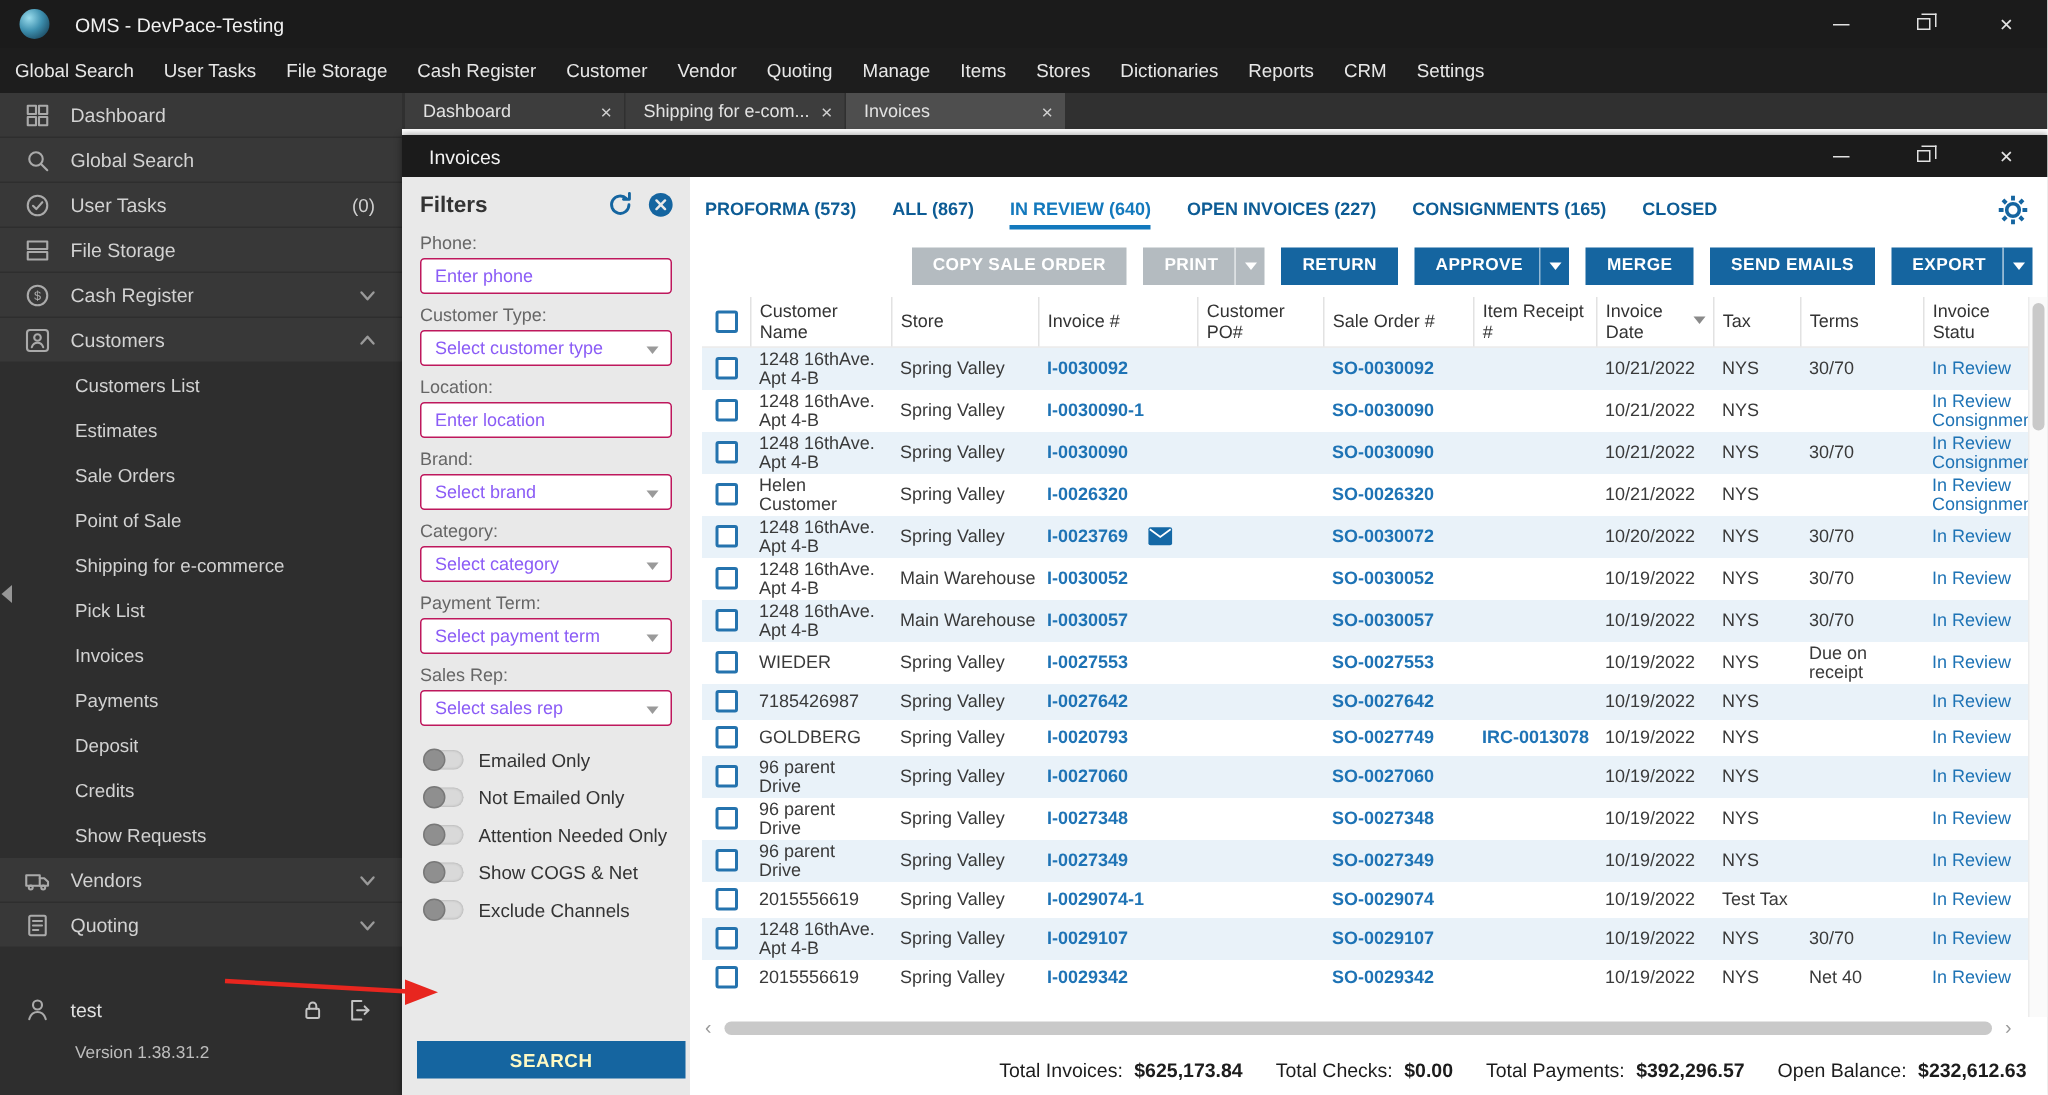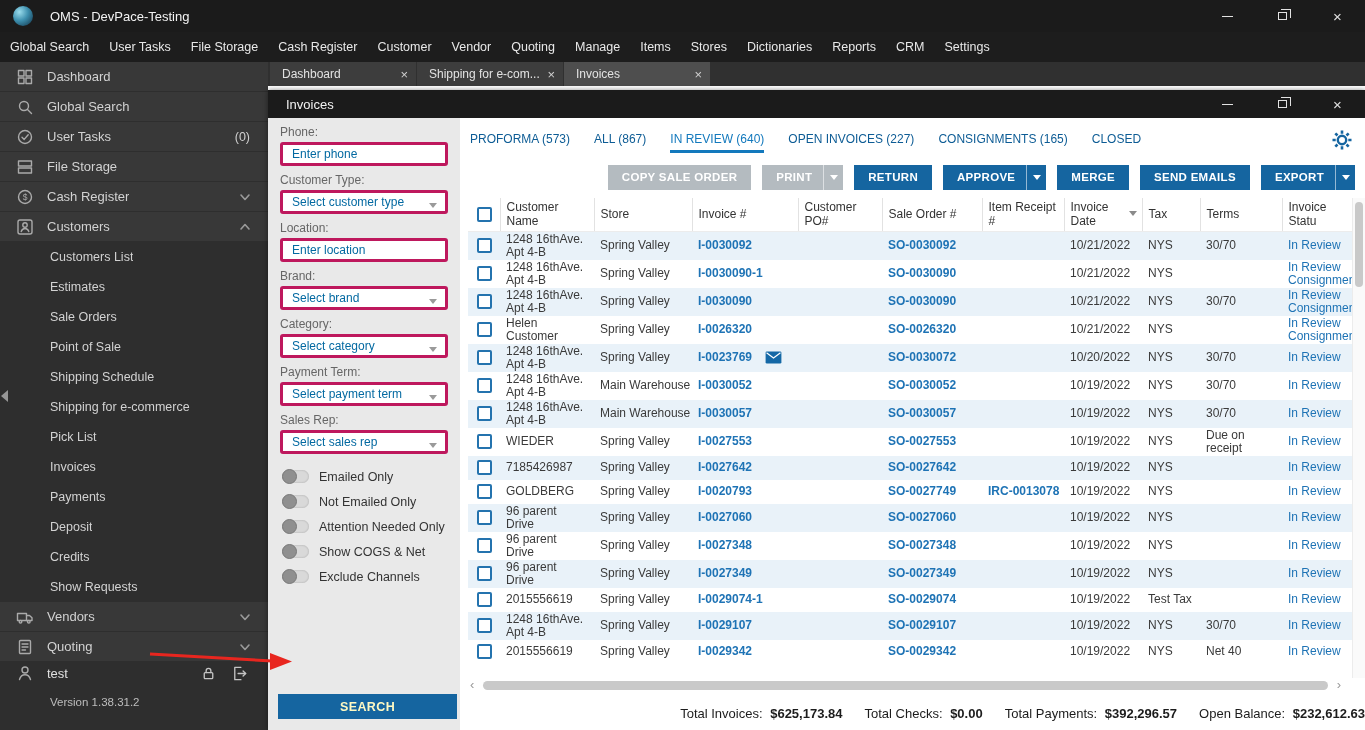--- a/index.html
+++ b/index.html
@@ -59,37 +59,37 @@
   .inner-title{margin-left:18px;font-size:13px;color:#f2f2f2;}
   .inner-titlebar .win-btn{height:28px;}
   .inner-body{position:absolute;top:28px;left:0;right:0;bottom:0;display:flex;}
 
   
   .filters-panel{flex:0 0 192px;width:192px;background:#e9e9e9;position:relative;}
   .filters-header{display:flex;align-items:center;gap:8px;padding:9px 10px 2px 12px;}
   .filters-title{font-size:15px;font-weight:bold;color:#333;flex:1;}
   .icon-btn{width:19px;height:19px;color:var(--accent);}
   .filter-label{font-size:12px;color:#666;margin:7px 12px 3px;}
-  .filter-control{height:24px;margin:0 12px;background:#fff;border:3px solid #be185d;border-radius:3px;
-    display:flex;align-items:center;padding:0 9px;font-size:12px;color:#0369a1;position:relative;overflow:hidden;white-space:nowrap;}
+  .filter-control{height:24px;margin:0 12px;background:#fff;border:1px solid #be185d;border-radius:3px;
+    display:flex;align-items:center;padding:0 9px;font-size:12px;color:#8b5cf6;position:relative;overflow:hidden;white-space:nowrap;}
   .filter-control.select::after{content:"";position:absolute;right:8px;top:10px;
     border-left:4px solid transparent;border-right:4px solid transparent;border-top:5px solid #9a9a9a;}
   .toggles{margin-top:10px;}
   .toggle-row{height:25px;display:flex;align-items:center;gap:10px;padding-left:14px;}
   .toggle-pill{width:27px;height:13px;background:#d9d9d9;border-radius:7px;position:relative;flex:0 0 27px;box-shadow:inset 0 0 2px rgba(0,0,0,.25);}
   .toggle-knob{position:absolute;left:0;top:-1px;width:15px;height:15px;border-radius:50%;background:#8f8f8f;border:1px solid #787878;}
   .toggle-label{font-size:12.5px;color:#333;white-space:nowrap;}
   .search-btn{position:absolute;left:10px;right:3px;bottom:11px;height:25px;background:var(--accent);color:#fef9c3;
     font-family:"Liberation Sans",sans-serif;font-size:12.5px;font-weight:bold;letter-spacing:.4px;border:none;
     display:flex;align-items:center;justify-content:center;}
 
   
   .main-panel{flex:1;position:relative;overflow:hidden;background:#fff;}
   .status-tabs{display:flex;align-items:center;height:42px;padding:0 40px 0 10px;gap:24px;}
-  .status-tab{font-size:12px;font-weight:normal;color:#0d5c95;height:42px;display:flex;align-items:center;position:relative;white-space:nowrap;}
+  .status-tab{font-size:12px;font-weight:bold;color:#0d5c95;height:42px;display:flex;align-items:center;position:relative;white-space:nowrap;}
   .status-tab.active{color:#1379bd;}
   .status-tab.active::after{content:"";position:absolute;left:0;right:0;bottom:7px;height:3px;background:#1379bd;}
   .gear-btn{position:absolute;right:12px;top:11px;width:22px;height:22px;color:var(--accent);}
 
   .actions-row{display:flex;justify-content:flex-end;align-items:center;gap:11px;height:34px;padding-right:10px;}
   .btn{height:25px;display:flex;align-items:center;padding:0 14px;background:var(--accent);color:#fff;
     font-size:11.5px;font-weight:bold;letter-spacing:.3px;white-space:nowrap;}
   .btn.disabled{background:var(--disabled);}
   .split{display:flex;}
   .split .btn{padding-right:11px;}
@@ -115,21 +115,21 @@
   .mail-ic{display:inline-block;width:17px;height:13px;margin-left:13px;vertical-align:middle;color:#1468a6;}
 
   
   .vscroll{position:absolute;right:0;top:80px;bottom:52px;width:13px;background:#fafafa;border-left:1px solid #ececec;}
   .vthumb{position:absolute;left:2px;right:2px;top:4px;height:85px;background:#c9c9c9;border-radius:4px;}
   .hscroll{position:absolute;left:10px;right:24px;bottom:40px;height:10px;display:flex;align-items:center;}
   .harrow{color:#9a9a9a;font-size:13px;line-height:10px;}
   .hthumb{height:9px;border-radius:5px;background:#c9c9c9;flex:1;margin:0 9px;}
 
   
-  .totals-footer{position:absolute;left:0;right:0;bottom:0;height:34px;background:#fff;display:flex;align-items:center;
+  .totals-footer{position:absolute;left:0;right:14px;bottom:0;height:34px;background:#fff;display:flex;align-items:center;
     justify-content:flex-end;gap:22px;padding-right:0;font-size:13px;color:#1c1c1c;}
   .total{white-space:nowrap;}
   .total-value{font-weight:bold;margin-left:4px;}
 
   
   .red-arrow{position:absolute;left:148px;top:646px;width:146px;height:30px;z-index:99;pointer-events:none;}
 </style>
 </head>
 <body>
 
@@ -238,23 +238,20 @@
         <span class="side-label">Customers List</span>
       </div>
       <div class="side-item sub">
         <span class="side-label">Estimates</span>
       </div>
       <div class="side-item sub">
         <span class="side-label">Sale Orders</span>
       </div>
       <div class="side-item sub">
         <span class="side-label">Point of Sale</span>
-      </div>
-      <div class="side-item sub">
-        <span class="side-label">Shipping Schedule</span>
       </div>
       <div class="side-item sub">
         <span class="side-label">Shipping for e-commerce</span>
       </div>
       <div class="side-item sub">
         <span class="side-label">Pick List</span>
       </div>
       <div class="side-item sub">
         <span class="side-label">Invoices</span>
       </div>
@@ -356,20 +353,35 @@
           <span class="glyph-min"></span>
         </div>
       <div class="win-btn">
           <span class="glyph-max"></span>
         </div>
       <div class="win-btn">×</div>
     </div>
   </div>
   <div class="inner-body">
     <div class="filters-panel">
+      <div class="filters-header">
+        <div class="filters-title">Filters</div>
+        <span class="icon-btn svg-icon">
+            <svg viewBox="0 0 18 18" fill="none" stroke="currentColor" stroke-width="1.8" stroke-linecap="round" stroke-linejoin="round">
+              <path d="M14.5 9a5.5 5.5 0 1 1-1.6-3.9"></path>
+              <polyline points="14.8,1.8 14.8,5.6 11,5.6"></polyline>
+            </svg>
+          </span>
+        <span class="icon-btn svg-icon">
+            <svg viewBox="0 0 18 18">
+              <circle cx="9" cy="9" r="7.5" fill="currentColor"></circle>
+              <path d="M6.3 6.3l5.4 5.4M11.7 6.3l-5.4 5.4" stroke="#e9e9e9" stroke-width="1.6" fill="none" stroke-linecap="round"></path>
+            </svg>
+          </span>
+      </div>
       <div>
           <div class="filter-label">Phone:</div>
           <div class="filter-control">Enter phone</div>
           <div class="filter-label">Customer Type:</div>
           <div class="filter-control select">Select customer type</div>
           <div class="filter-label">Location:</div>
           <div class="filter-control">Enter location</div>
           <div class="filter-label">Brand:</div>
           <div class="filter-control select">Select brand</div>
           <div class="filter-label">Category:</div>

